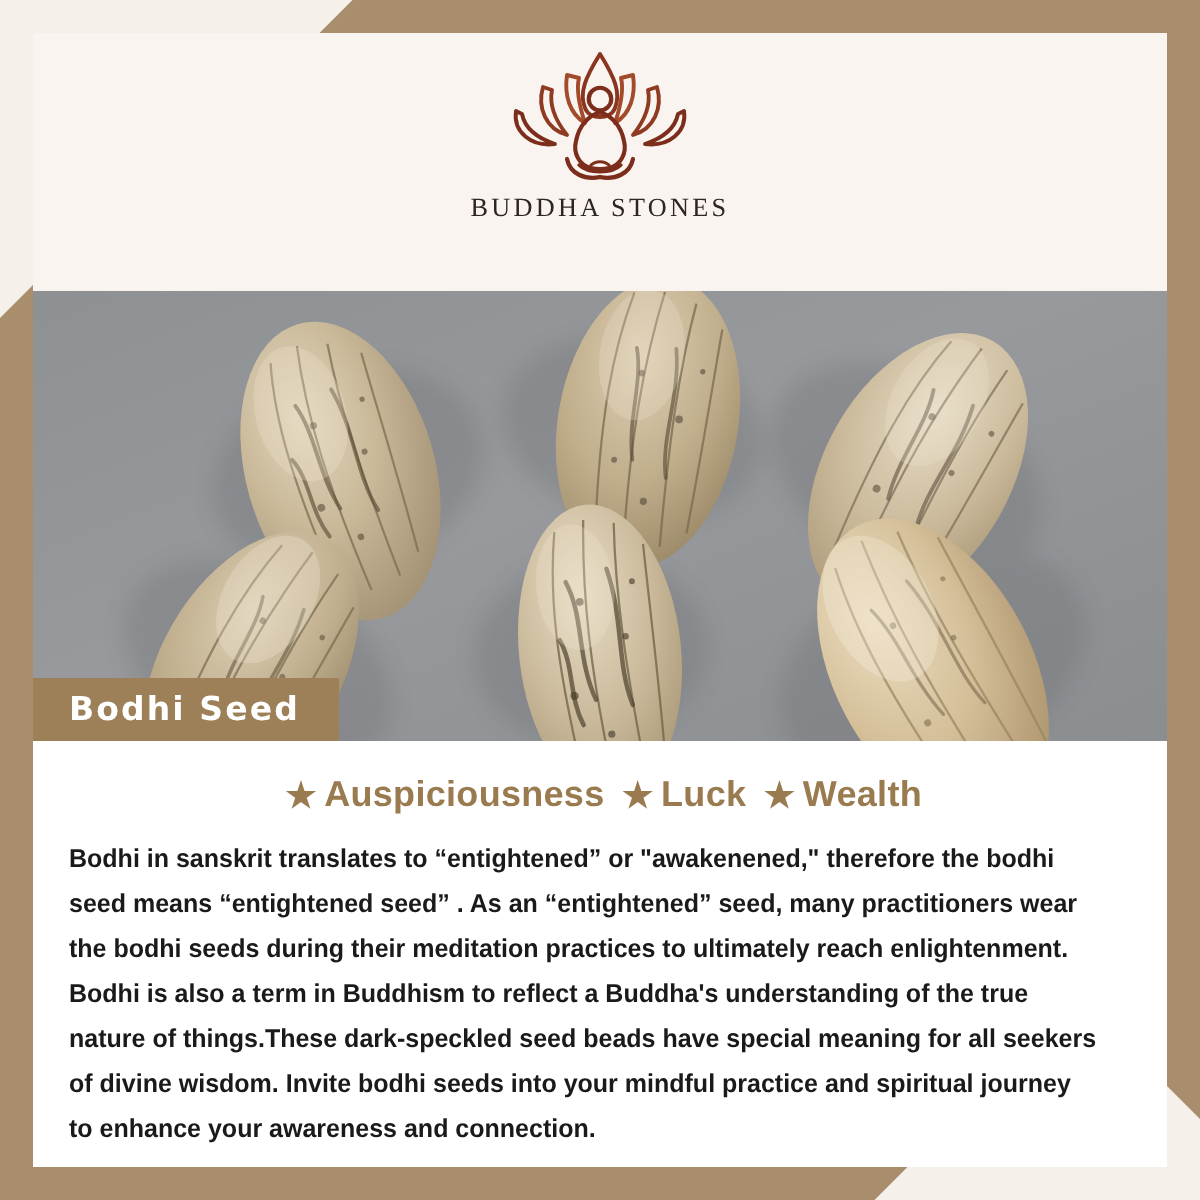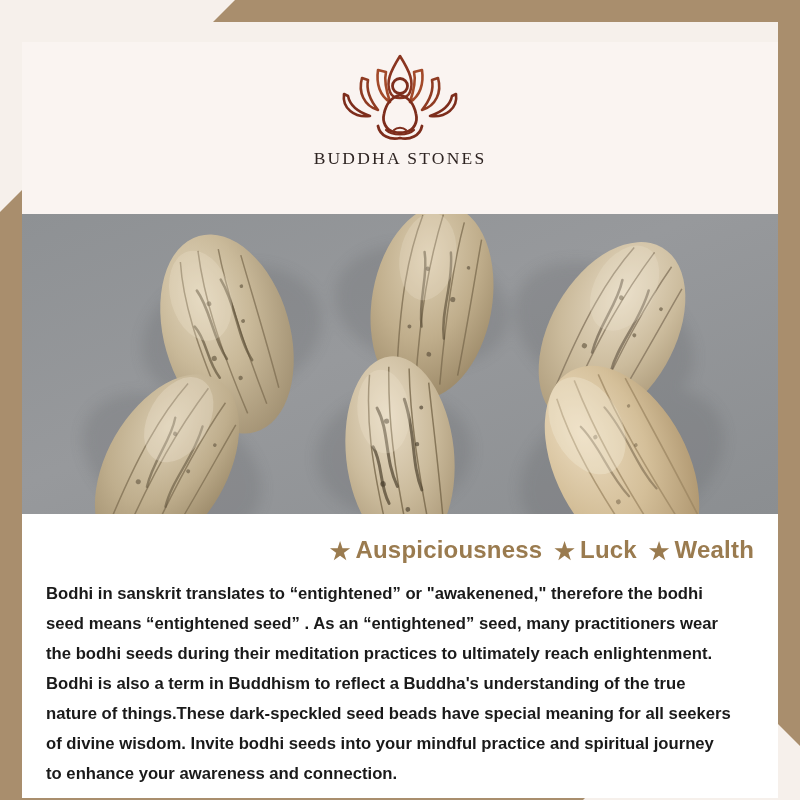--- a/index.html
+++ b/index.html
@@ -56,21 +56,20 @@
   }
 
   
   .page {
     position: absolute;
     left: 22px;
     top: 22px;
     width: 756px;
     height: 756px;
     background: #faf4f1;
-    margin-top: 20px;
   }
 
   
   .logo-wrap {
     position: absolute;
     top: 8px;
     left: 0;
     width: 756px;
     text-align: center;
   }
@@ -149,21 +148,21 @@
     position: absolute;
     left: 0;
     top: 472px;
     width: 756px;
     height: 284px;
     background: #ffffff;
     box-sizing: border-box;
     padding: 22px 24px 0 24px;
   }
   .benefits {
-    text-align: right;
+    text-align: center;
     color: #9a7b4f;
     font-size: 24px;
     font-weight: bold;
     font-family: "Liberation Sans Narrow", "Liberation Sans", sans-serif;
     letter-spacing: 0.2px;
     margin-bottom: 14px;
     white-space: nowrap;
   }
   .benefits .star {
     font-size: 23px;
@@ -403,20 +402,23 @@
           <g fill="#5c4c35" opacity="0.42">
             <circle cx="590" cy="214" r="2.2"></circle>
               <circle cx="622" cy="240" r="1.9"></circle>
             <circle cx="580" cy="282" r="2.4"></circle>
               <circle cx="634" cy="202" r="1.7"></circle>
           </g>
           <ellipse cx="588" cy="200" rx="34" ry="52" fill="#f7efdc" opacity="0.32"></ellipse>
         </g>
       </svg>
 
+      <div class="seed-label">
+        <span class="seed-label-text">Bodhi  Seed</span>
+      </div>
     </div>
 
     <div class="content">
       <div class="benefits">
         <span class="star">★</span><span>Auspiciousness</span>
         <span class="star">★</span><span>Luck</span>
         <span class="star">★</span><span>Wealth</span>
       </div>
       <div class="body-text">Bodhi in sanskrit translates to “entightened” or "awakenened," therefore the bodhi seed means “entightened seed” . As an “entightened” seed, many practitioners wear the bodhi seeds during their meditation practices to ultimately reach enlightenment. Bodhi is also a term in Buddhism to reflect a Buddha's understanding of the true nature of things.These dark-speckled seed beads have special meaning for all seekers of divine wisdom. Invite bodhi seeds into your mindful practice and spiritual journey to enhance your awareness and connection.</div>
     </div>

